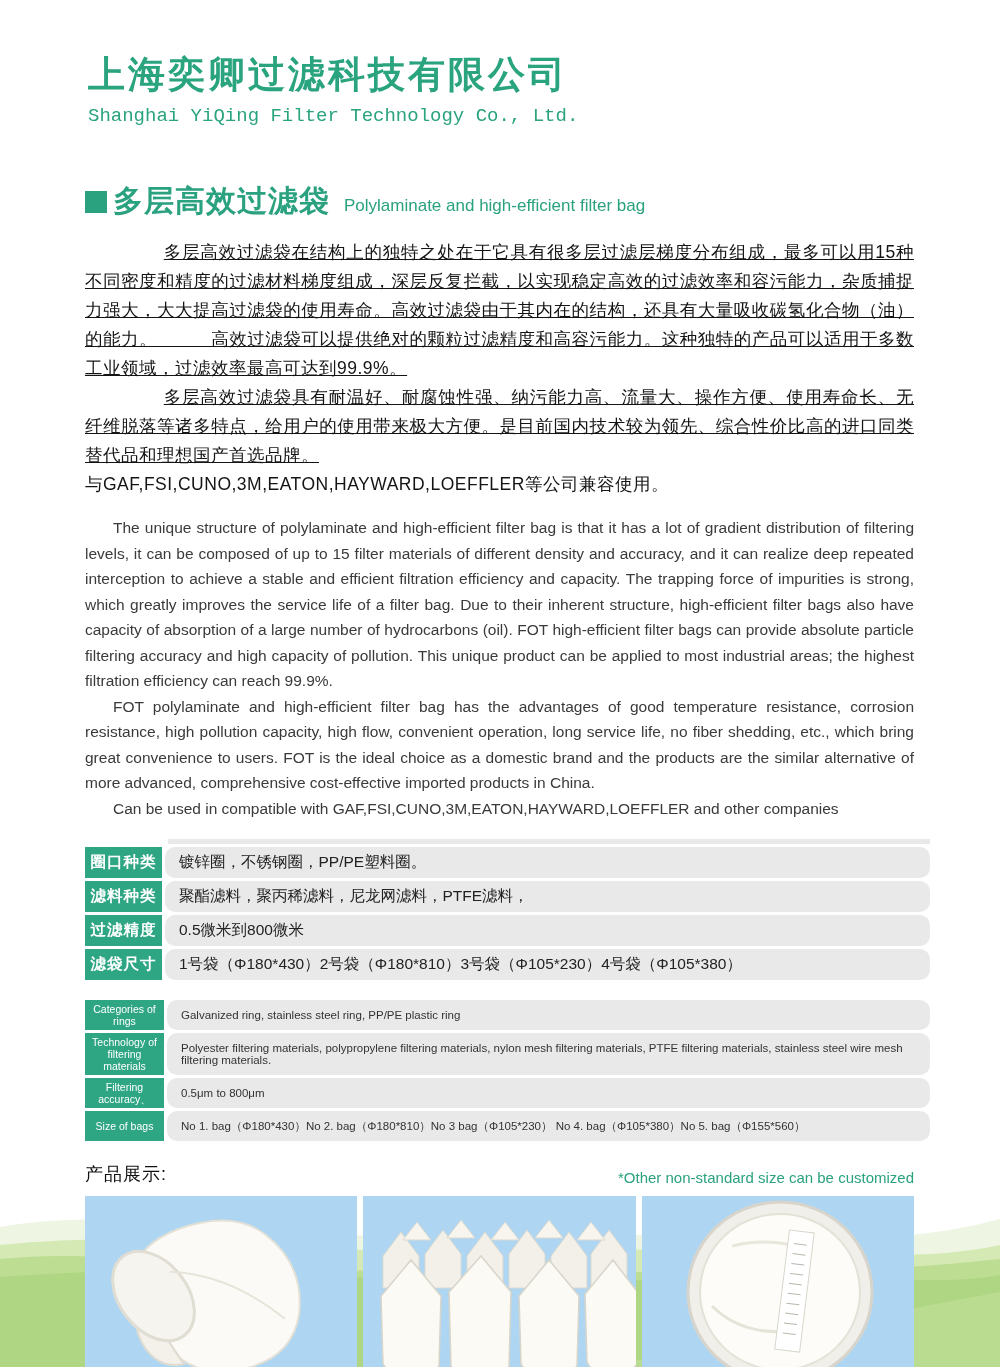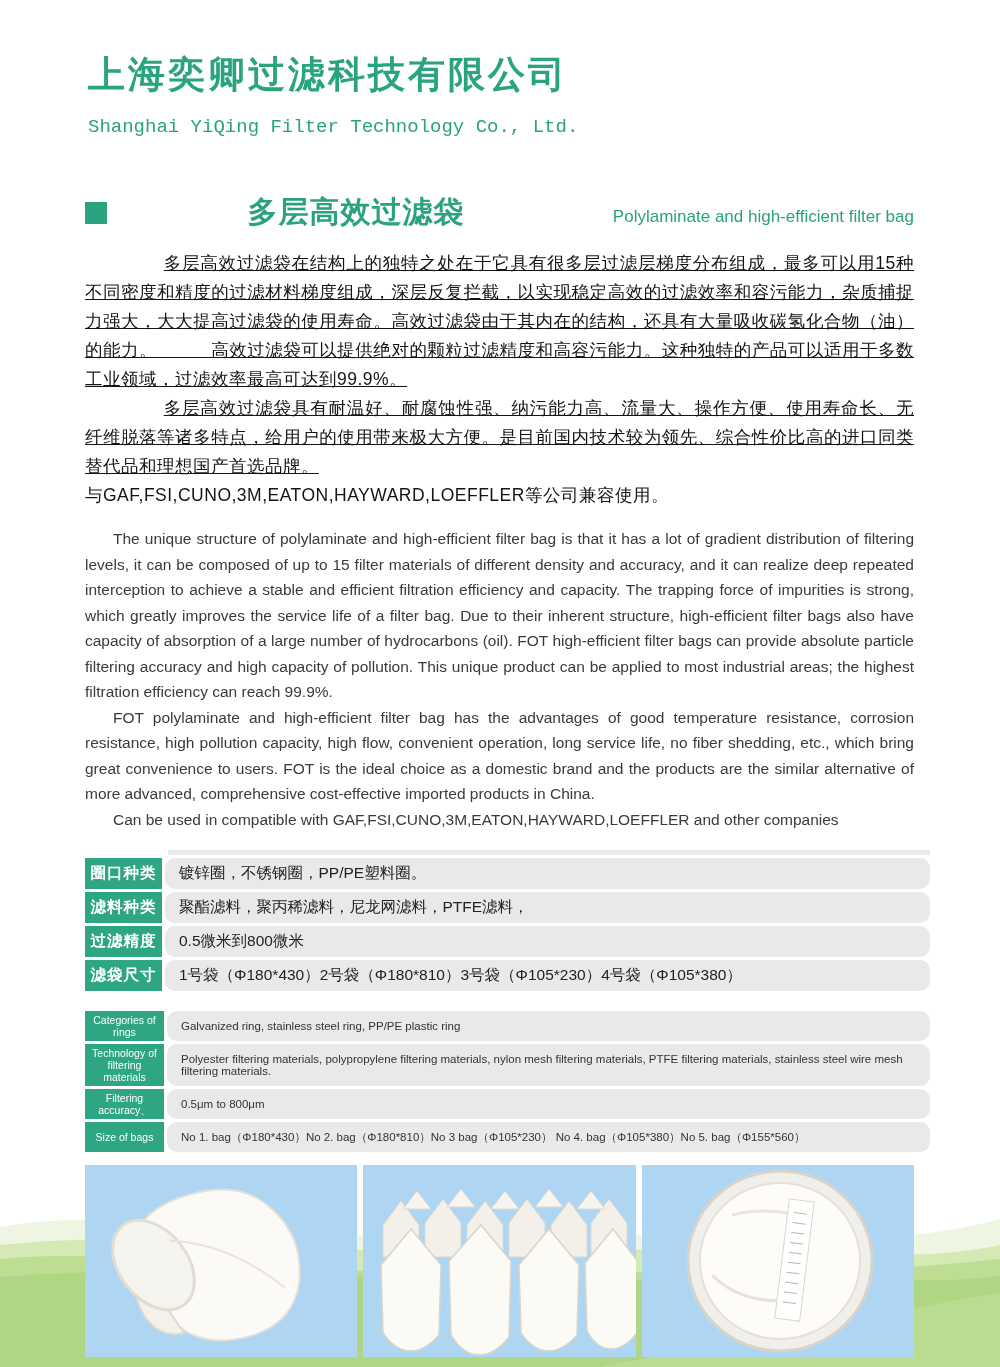--- a/index.html
+++ b/index.html
@@ -12,25 +12,25 @@
 
   
   .company { padding:52px 70px 0 88px; }
   .company-zh {
     font-family:"DejaVu Serif", serif;
     font-size:37px; font-weight:600; letter-spacing:3px;
     color:#2aa37f; line-height:1.2;
   }
   .company-en {
     font-family:"Liberation Mono", monospace;
-    font-size:19px; color:#2aa37f; margin-top:20px; letter-spacing:0px;
-  }
-
-  
-  .section-title { display:flex; align-items:center; margin:54px 70px 0 85px;justify-content:space-between; }
+    font-size:19px; color:#2aa37f; margin-top:9px; letter-spacing:0px;
+  }
+
+  
+  .section-title { display:flex; align-items:center; margin:54px 70px 0 85px; }
   .section-bullet { width:22px; height:22px; background:#2aa17f; margin-right:6px; flex:0 0 auto; }
   .section-zh { font-size:30px; font-weight:700; color:#2aa17f; letter-spacing:1px; }
   .section-en { font-size:17px; color:#2aa17f; margin-left:14px; padding-top:8px; }
 
   
   .text-block { margin:16px 70px 0 85px; }
   p.zh {
     font-size:17.5px; line-height:29px; color:#141414;
     text-align:justify; letter-spacing:0.5px;
   }
@@ -136,20 +136,24 @@
       <td class="lbl">Filtering accuracy、</td>
       <td class="val">0.5μm to 800μm</td>
     </tr>
     <tr>
       <td class="lbl">Size of bags</td>
       <td class="val">No 1. bag（Φ180*430）No 2. bag（Φ180*810）No 3 bag（Φ105*230） No 4. bag（Φ105*380）No 5. bag（Φ155*560）</td>
     </tr>
   </tbody>
     </table>
 
+  <div class="note-row">
+    <span class="product-display-label">产品展示:</span>
+    <span class="note-green-inline">*Other non-standard size can be customized</span>
+  </div>
 
   <div class="photos">
 
     <div class="photo">
       <svg width="281" height="192" viewBox="0 0 281 192">
         <rect x="0" y="0" width="281" height="192" fill="#aed6f2"></rect>
         <g transform="rotate(-18 140 100)">
           <path d="M55,70 Q60,25 115,22 Q175,20 198,55 Q225,95 205,140 Q185,180 135,175 Q85,170 70,130 Q58,100 55,70 Z" fill="#fbfaf6" stroke="#e3e0d6" stroke-width="2"></path>
           <path d="M60,75 Q40,95 48,125 Q56,150 80,152 Q70,120 68,100 Z" fill="#f3f1ea" stroke="#dedbd1" stroke-width="2"></path>
           <ellipse cx="72" cy="78" rx="34" ry="50" fill="#f6f4ee" stroke="#e0ddd3" stroke-width="3" transform="rotate(-20 72 78)"></ellipse>

